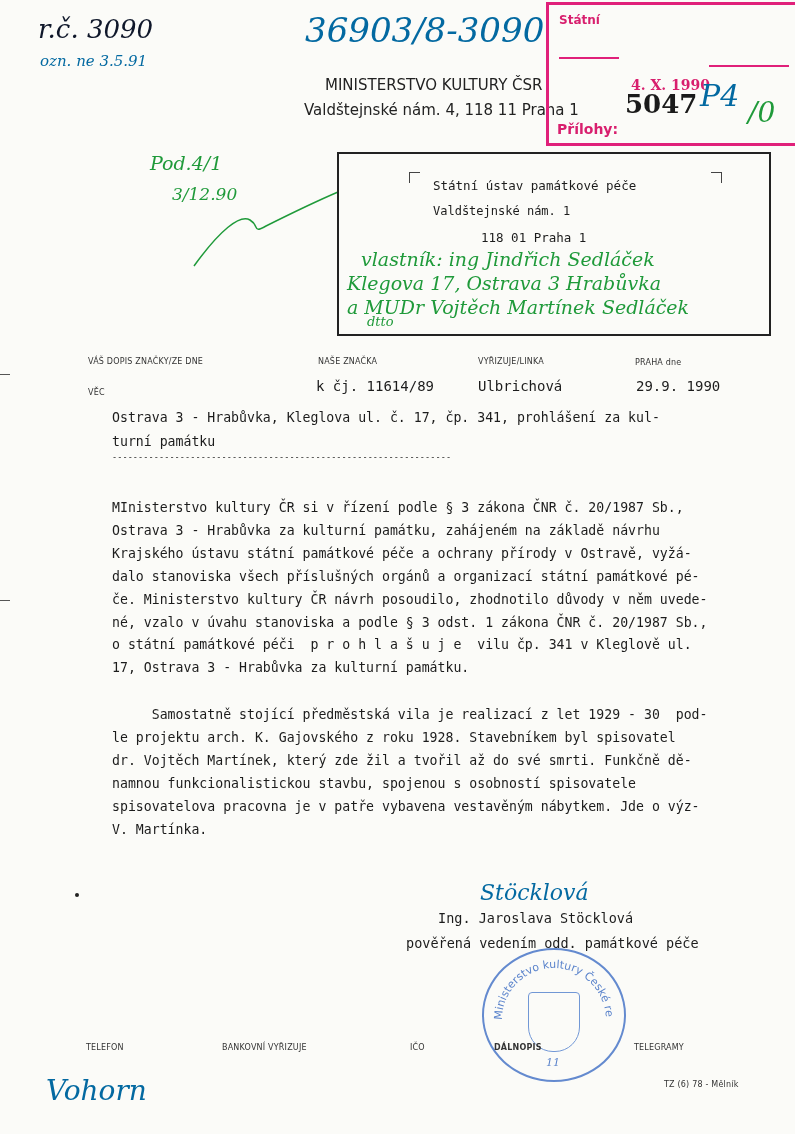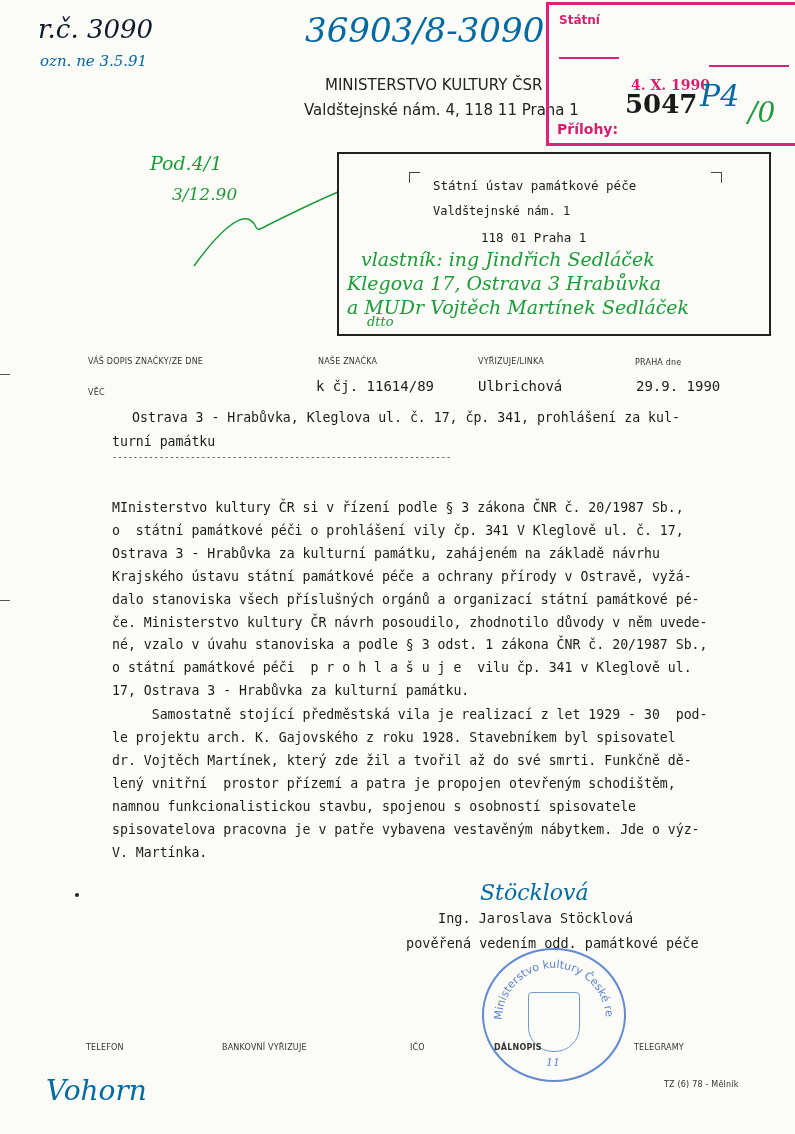--- a/index.html
+++ b/index.html
@@ -56,41 +56,39 @@
 
 <div class="abs small-caps" style="left:88px;top:357px;">VÁŠ DOPIS ZNAČKY/ZE DNE</div>
 <div class="abs small-caps" style="left:318px;top:357px;">NAŠE ZNAČKA</div>
 <div class="abs small-caps" style="left:478px;top:357px;">VYŘIZUJE/LINKA</div>
 <div class="abs small-caps" style="left:635px;top:358px;">PRAHA dne</div>
 <div class="abs small-caps" style="left:88px;top:388px;">VĚC</div>
 <div class="abs typed" style="left:316px;top:378px;font-size:14px;">k čj. 11614/89</div>
 <div class="abs typed" style="left:478px;top:378px;font-size:14px;">Ulbrichová</div>
 <div class="abs typed" style="left:636px;top:378px;font-size:14px;">29.9. 1990</div>
 
-<div class="abs typed" style="left:112px;top:410px;margin-left:20px;">Ostrava 3 - Hrabůvka, Kleglova ul. č. 17, čp. 341, prohlášení za kul-</div>
+<div class="abs typed" style="left:112px;top:410px;">Ostrava 3 - Hrabůvka, Kleglova ul. č. 17, čp. 341, prohlášení za kul-</div>
 <div class="abs typed" style="left:112px;top:434px;">turní památku</div>
 <div class="abs typed" style="left:112px;top:452px;font-size:8.5px;letter-spacing:0.1px;">-----------------------------------------------------------------</div>
 
 <div class="abs" style="left:112px;top:497px;line-height:22.9px;">
   <div class="typed">MInisterstvo kultury ČR si v řízení podle § 3 zákona ČNR č. 20/1987 Sb.,</div>
-  <div class="typed">o  státní památkové péči o prohlášení vily čp. 341 V Kleglově ul. č. 17,</div>
   <div class="typed">Ostrava 3 - Hrabůvka za kulturní památku, zahájeném na základě návrhu</div>
   <div class="typed">Krajského ústavu státní památkové péče a ochrany přírody v Ostravě, vyžá-</div>
   <div class="typed">dalo stanoviska všech příslušných orgánů a organizací státní památkové pé-</div>
   <div class="typed">če. Ministerstvo kultury ČR návrh posoudilo, zhodnotilo důvody v něm uvede-</div>
   <div class="typed">né, vzalo v úvahu stanoviska a podle § 3 odst. 1 zákona ČNR č. 20/1987 Sb.,</div>
   <div class="typed">o státní památkové péči  p r o h l a š u j e  vilu čp. 341 v Kleglově ul.</div>
   <div class="typed">17, Ostrava 3 - Hrabůvka za kulturní památku.</div>
 </div>
 
 <div class="abs" style="left:112px;top:703px;line-height:23px;">
   <div class="typed">     Samostatně stojící předměstská vila je realizací z let 1929 - 30  pod-</div>
   <div class="typed">le projektu arch. K. Gajovského z roku 1928. Stavebníkem byl spisovatel</div>
   <div class="typed">dr. Vojtěch Martínek, který zde žil a tvořil až do své smrti. Funkčně dě-</div>
-  <div class="typed">lený vnitřní  prostor přízemí a patra je propojen otevřeným schodištěm,</div>
   <div class="typed">namnou funkcionalistickou stavbu, spojenou s osobností spisovatele</div>
   <div class="typed">spisovatelova pracovna je v patře vybavena vestavěným nábytkem. Jde o výz-</div>
   <div class="typed">V. Martínka.</div>
 </div>
 
 <div class="abs hand-blue" style="left:480px;top:880px;font-size:22px;">Stöcklová</div>
 <div class="abs typed" style="left:438px;top:910px;font-size:13.5px;">Ing. Jaroslava Stöcklová</div>
 <div class="abs typed" style="left:406px;top:935px;font-size:13.5px;">pověřená vedením odd. památkové péče</div>
 
 <div class="abs seal" style="left:482px;top:948px;width:140px;height:130px;opacity:0.85;">

